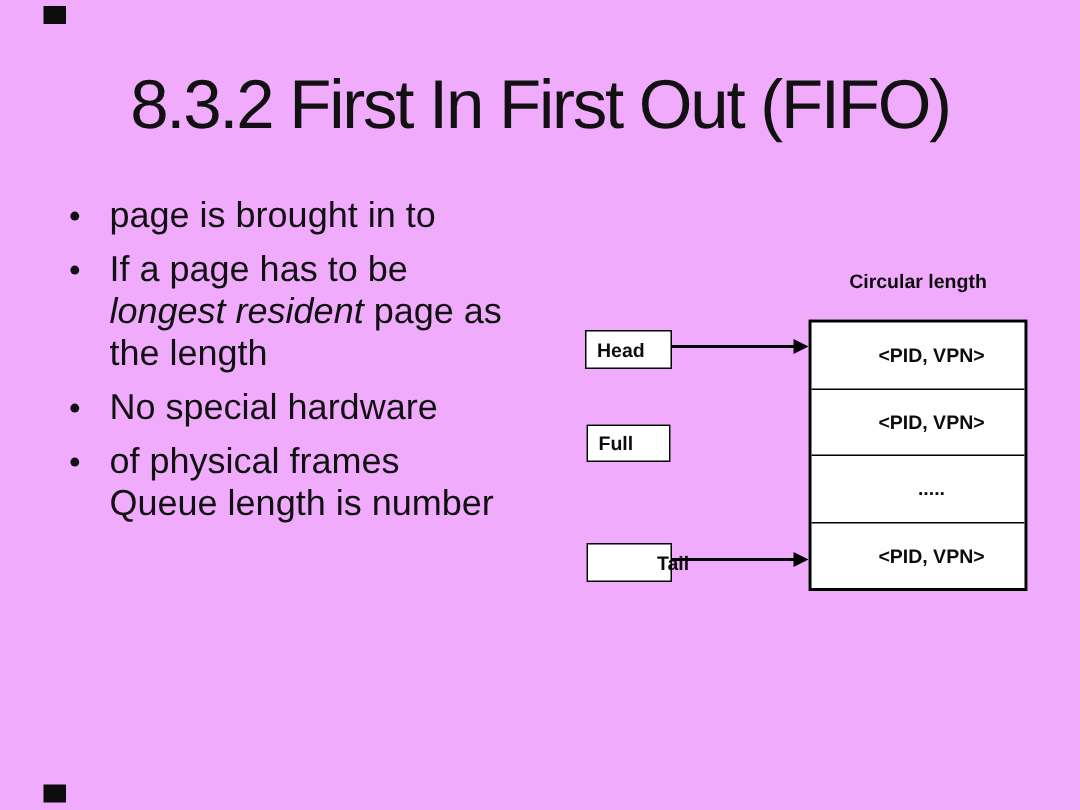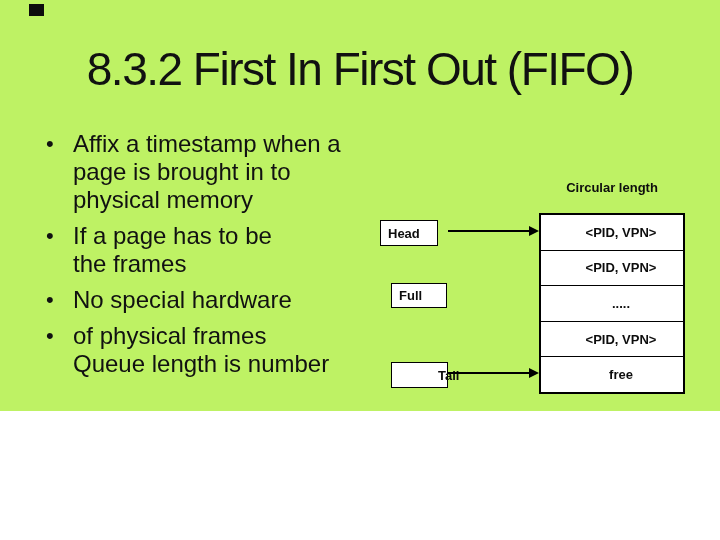--- a/index.html
+++ b/index.html
@@ -3,22 +3,22 @@
 <meta charset="utf-8">
 <style>
   html, body {
     margin: 0;
     padding: 0;
     background: #ffffff;
   }
   .slide {
     position: relative;
     width: 720px;
-    height: 411px;
-    background: #bef264;
+    height: 540px;
+    background: #f0abfc;
     overflow: hidden;
     font-family: "Liberation Sans", sans-serif;
     color: #0d0d0d;
   }
 
   
   .corner-mark {
     position: absolute;
     left: 29px;
     width: 15px;
@@ -111,21 +111,21 @@
     position: absolute;
     border: 1.5px solid #000000;
     box-sizing: border-box;
     background: #ffffff;
     display: flex;
     align-items: center;
     padding-left: 7px;
     font-size: 13px;
     font-weight: bold;
   }
-  .pbox.head { left: 380px; top: 220px; width: 58px; height: 26px; }
+  .pbox.head { left: 390px; top: 220px; width: 58px; height: 26px; }
   .pbox.full { left: 391px; top: 283px; width: 56px; height: 25px; }
   .pbox.tail { left: 391px; top: 362px; width: 57px; height: 26px; padding-left: 46px; }
 
   .arrow-line {
     position: absolute;
     height: 2px;
     background: #000000;
   }
   .arrow-line.head { left: 448px; top: 230px; width: 82px; }
   .arrow-line.tail { left: 448px; top: 372px; width: 82px; }
@@ -147,30 +147,29 @@
 
   <div class="corner-mark top"></div>
   <div class="corner-mark bottom"></div>
 
   <h1 class="title">8.3.2 First In First Out (FIFO)</h1>
 
   <div class="bullets" id="bullets">
       <div class="bullet">
         <div class="bullet-marker">•</div>
         <div class="bullet-content">
-          <div class="bullet-line"><span>Affix a timestamp when a</span></div>
           <div class="bullet-line"><span>page is brought in to</span></div>
-          <div class="bullet-line"><span>physical memory</span></div>
         </div>
       </div>
       <div class="bullet">
         <div class="bullet-marker">•</div>
         <div class="bullet-content">
           <div class="bullet-line"><span>If a page has to be</span></div>
-          <div class="bullet-line"><span>the frames</span></div>
+          <div class="bullet-line"><span class="run-italic">longest resident</span><span> page as</span></div>
+          <div class="bullet-line"><span>the length</span></div>
         </div>
       </div>
       <div class="bullet">
         <div class="bullet-marker">•</div>
         <div class="bullet-content">
           <div class="bullet-line"><span>No special hardware</span></div>
         </div>
       </div>
       <div class="bullet">
         <div class="bullet-marker">•</div>
@@ -201,17 +200,16 @@
     <div>
       <div class="arrow-line tail"></div>
       <div class="arrow-tip tail"></div>
     </div>
 
     <div class="queue-table" id="queue">
         <div class="qrow">&lt;PID, VPN&gt;</div>
         <div class="qrow">&lt;PID, VPN&gt;</div>
         <div class="qrow">.....</div>
         <div class="qrow">&lt;PID, VPN&gt;</div>
-        <div class="qrow">free</div>
       </div>
   </div>
 
 </div>
 
 </body></html>

